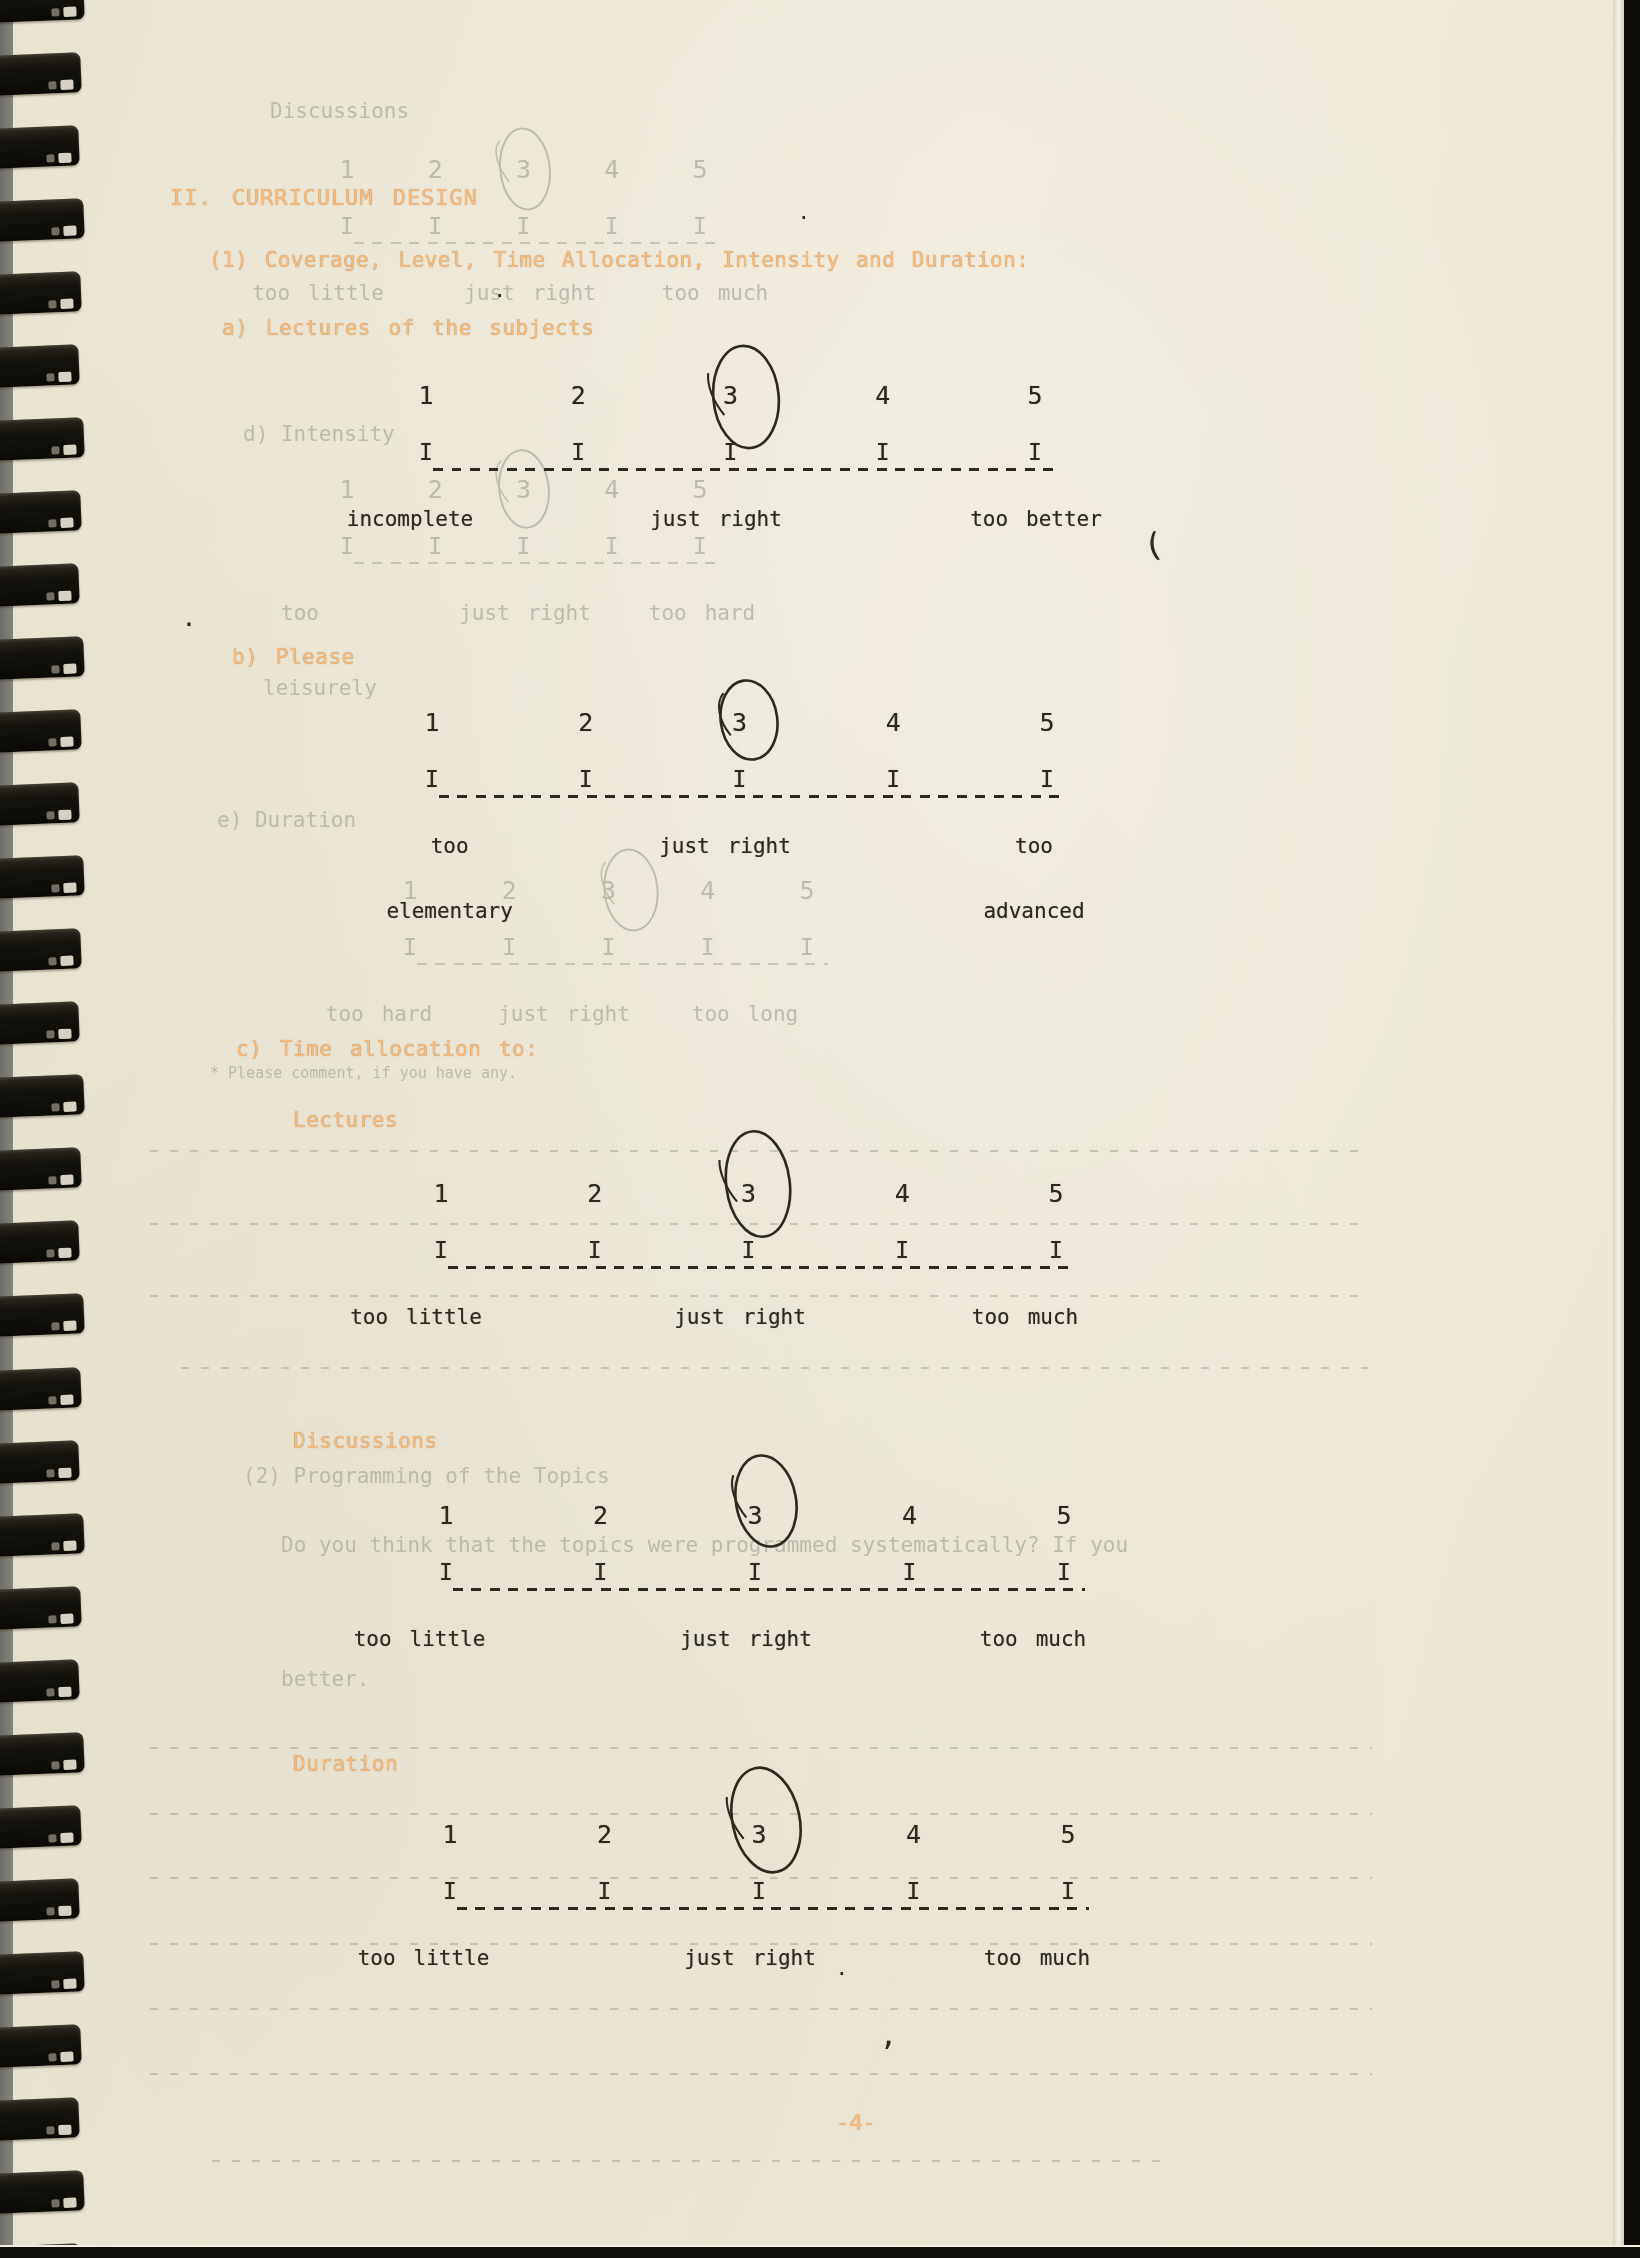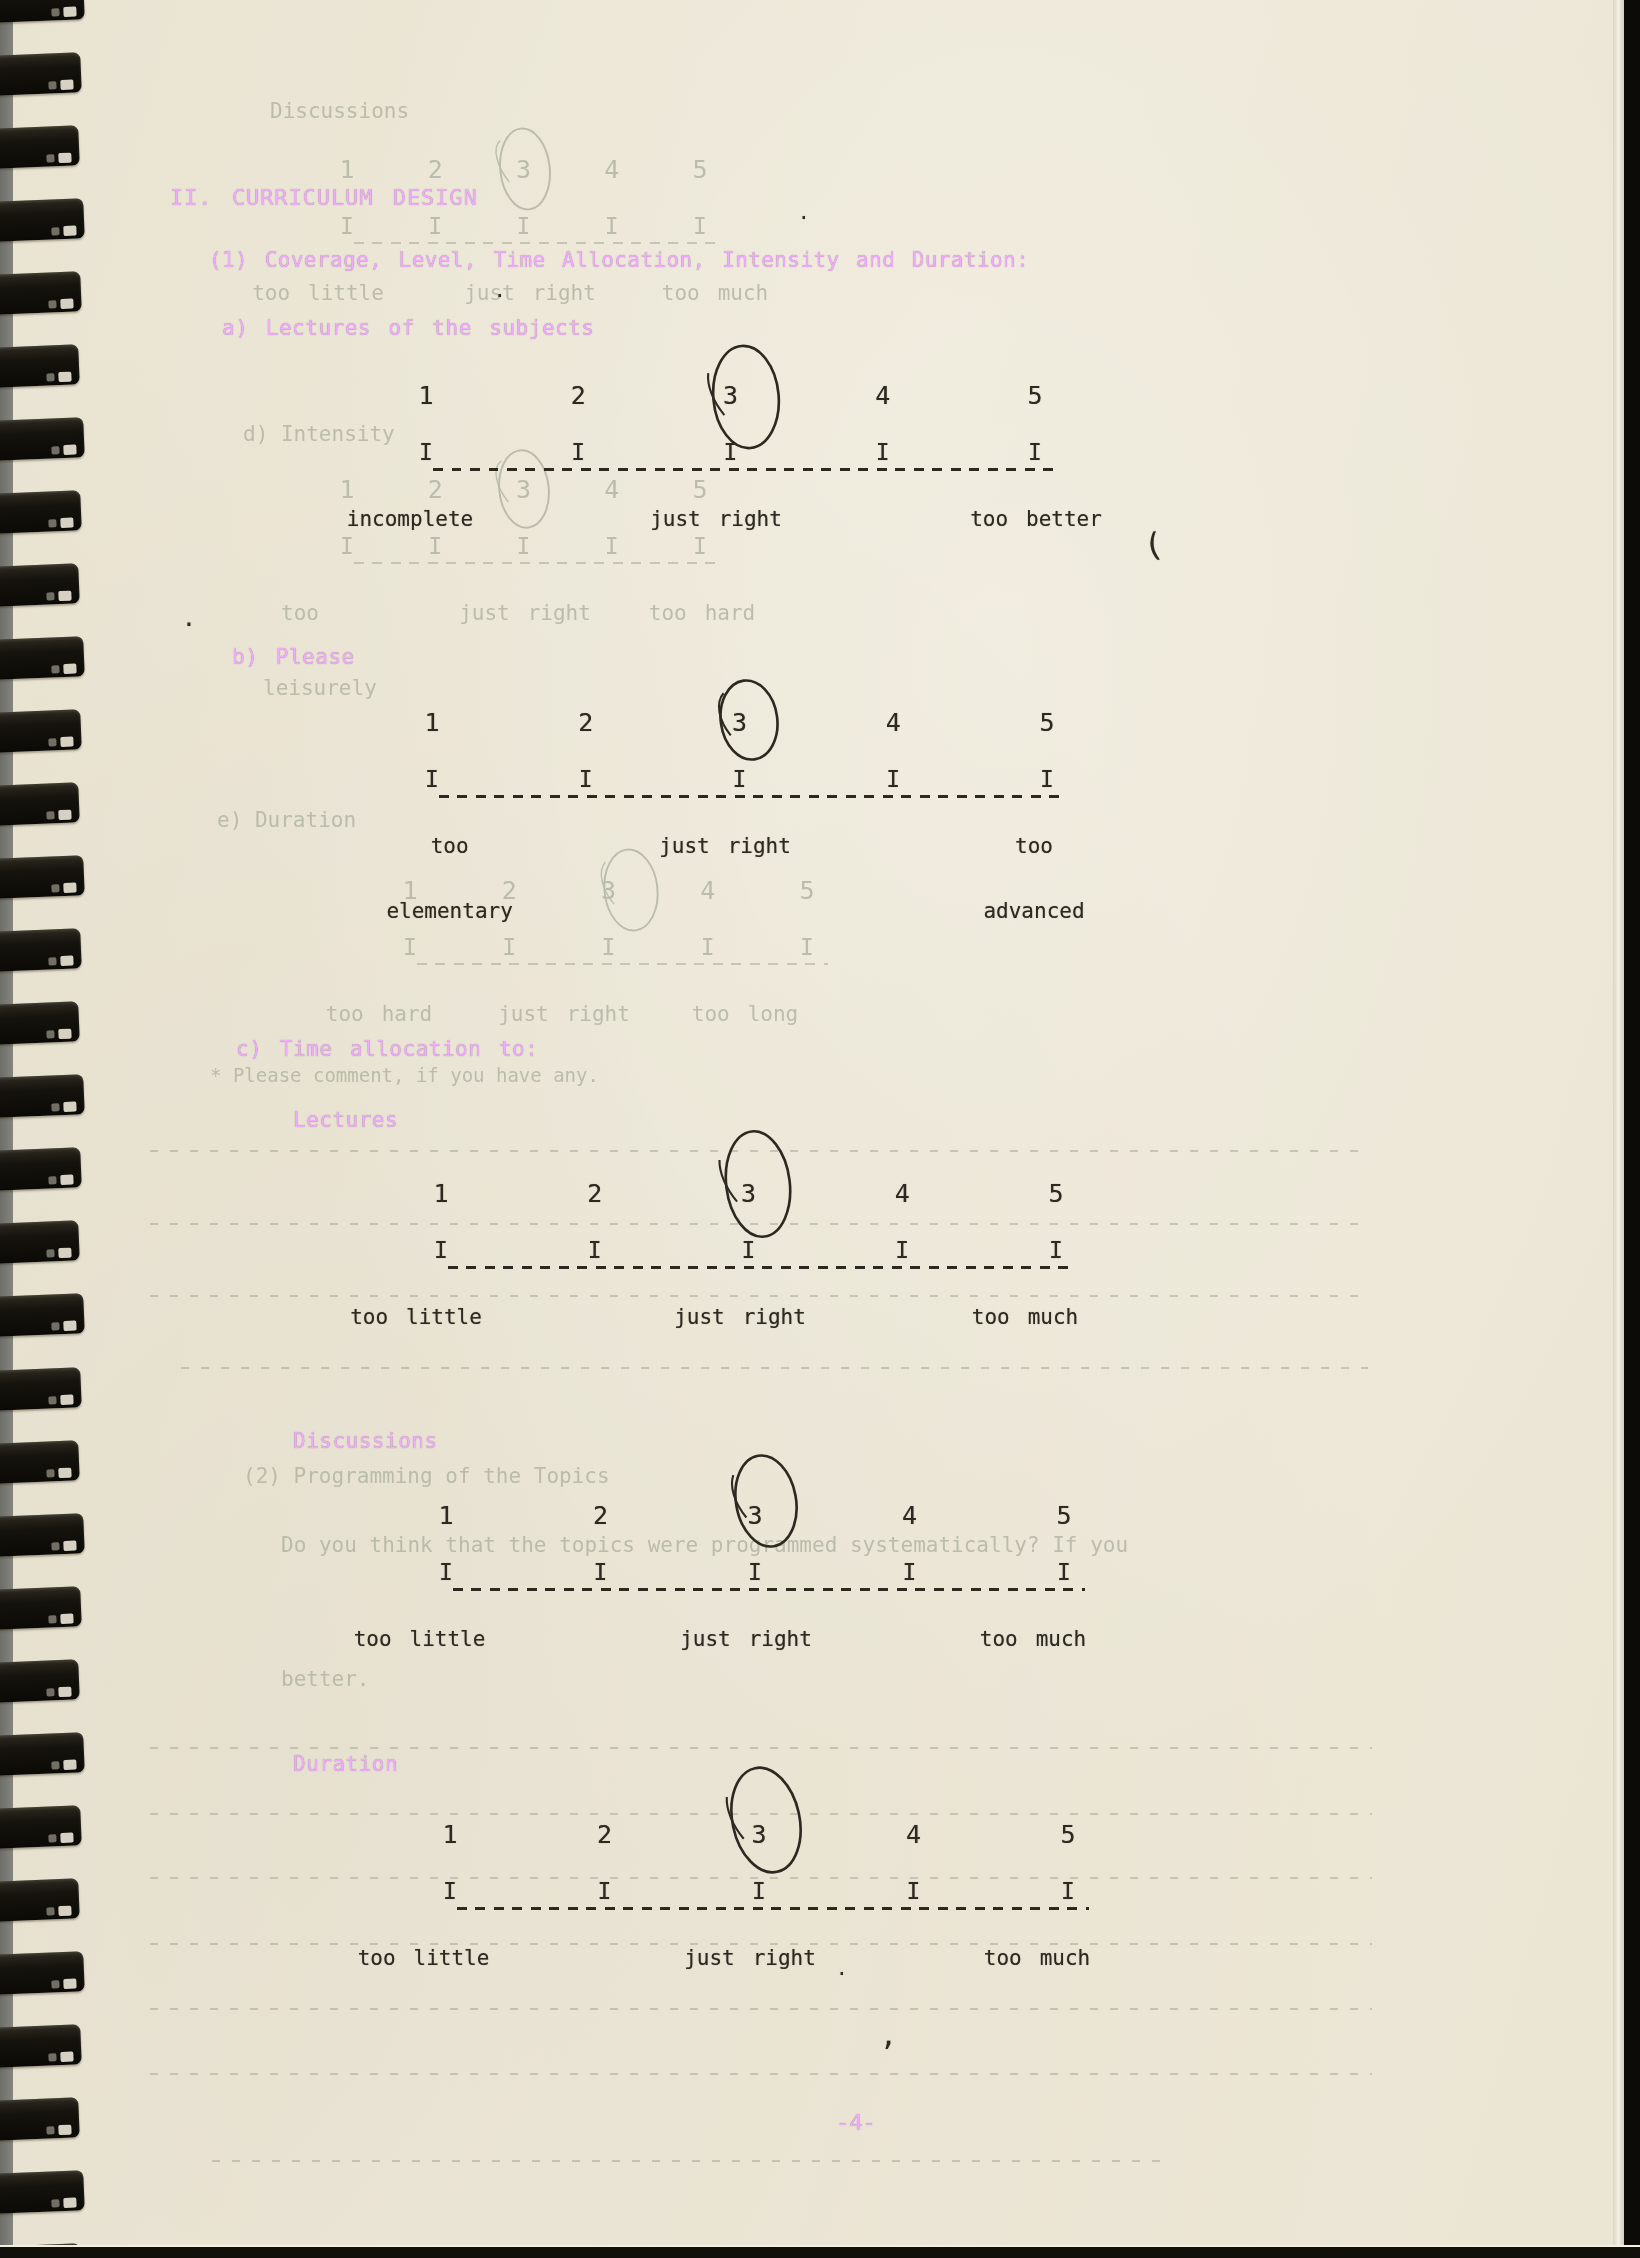--- a/index.html
+++ b/index.html
@@ -10,21 +10,21 @@
   }
   .paper{
     position:absolute;left:0;top:0;width:1622px;height:2248px;
     background:
       radial-gradient(ellipse at 62% 30%, rgba(255,255,255,.18) 0%, rgba(255,255,255,0) 55%),
       radial-gradient(ellipse at 20% 80%, rgba(120,110,80,.06) 0%, rgba(0,0,0,0) 60%),
       linear-gradient(105deg,#e9e3d2 0%,#eee9d9 45%,#ebe5d4 100%);
   }
   
   .t{position:absolute;white-space:pre;color:#2e2920;}
-  .ink{color:#f0abfc;text-shadow:0 0 0.9px rgba(46,41,32,.55);text-align:right;}
+  .ink{color:#fdba74;text-shadow:0 0 0.9px rgba(46,41,32,.55);text-align:right;}
   .heading{font-size:21px;letter-spacing:0.5px;word-spacing:4.4px;}
   #title{left:170px;top:185px;font-size:22px;letter-spacing:0.9px;word-spacing:5.3px;}
   #intro{left:209px;top:248px;font-size:21px;letter-spacing:0.4px;word-spacing:3.5px;}
   #pagenum{left:836px;top:2110px;font-size:22px;}
   
   .scale{position:absolute;color:#2e2920;}
   .scale .num{position:absolute;top:0;transform:translateX(-50%);font-size:25px;text-shadow:0 0 0.9px rgba(46,41,32,.5);}
   .scale .tick{position:absolute;top:58px;transform:translateX(-50%);font-size:23px;text-shadow:0 0 0.9px rgba(46,41,32,.5);}
   .scale .dash{position:absolute;top:87px;left:7px;right:-21px;height:2.6px;
     background:repeating-linear-gradient(90deg,currentColor 0 9.7px,transparent 9.7px 18.5px);}
@@ -59,21 +59,21 @@
 <body>
 
 <div class="stage">
   <div class="paper"></div>
 
   <div class="ghost-layer" id="ghostLayer">
       <div class="t " style="left: 270px; top: 99px; font-size: 21px;">Discussions</div>
       <div class="t " style="left: 243px; top: 422px; font-size: 21px;">d) Intensity</div>
       <div class="t " style="left: 263px; top: 676px; font-size: 21px;">leisurely</div>
       <div class="t " style="left: 217px; top: 808px; font-size: 21px;">e) Duration</div>
-      <div class="t " style="left: 210px; top: 1064px; font-size: 19px;">* Please comment, if you have any.</div>
+      <div class="t " style="left: 210px; top: 1064px; font-size: 15px;">* Please comment, if you have any.</div>
       <div class="t " style="left: 243px; top: 1464px; font-size: 21px;">(2) Programming of the Topics</div>
       <div class="t " style="left: 281px; top: 1533px; font-size: 21px;">Do you think that the topics were programmed systematically? If you</div>
       <div class="t " style="left: 281px; top: 1667px; font-size: 21px;">better.</div>
       <div class="scale" style="left: 347px; top: 155px; width: 353px;">
         <div class="num" style="left: 0%;">1</div>
         <div class="tick" style="left: 0%;">I</div>
         <div class="num" style="left: 25%;">2</div>
         <div class="tick" style="left: 25%;">I</div>
         <div class="num" style="left: 50%;">3</div>
         <div class="tick" style="left: 50%;">I</div>

